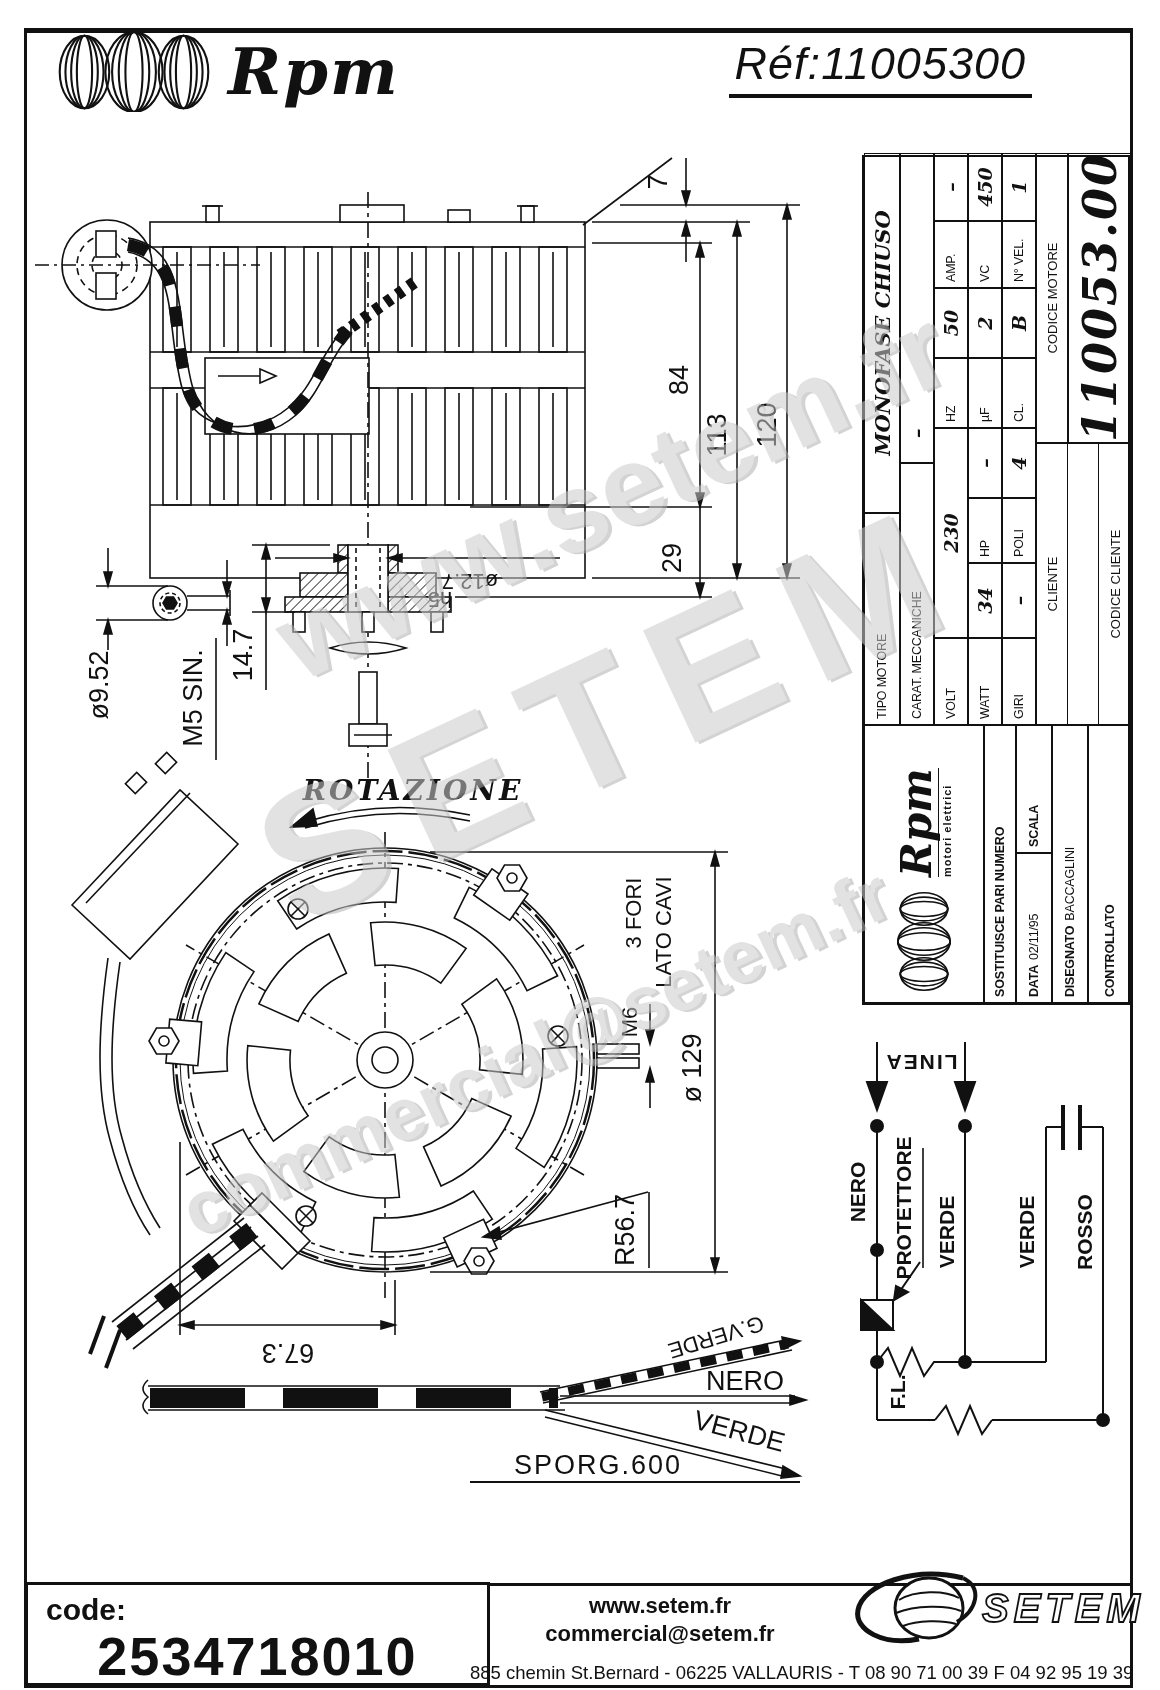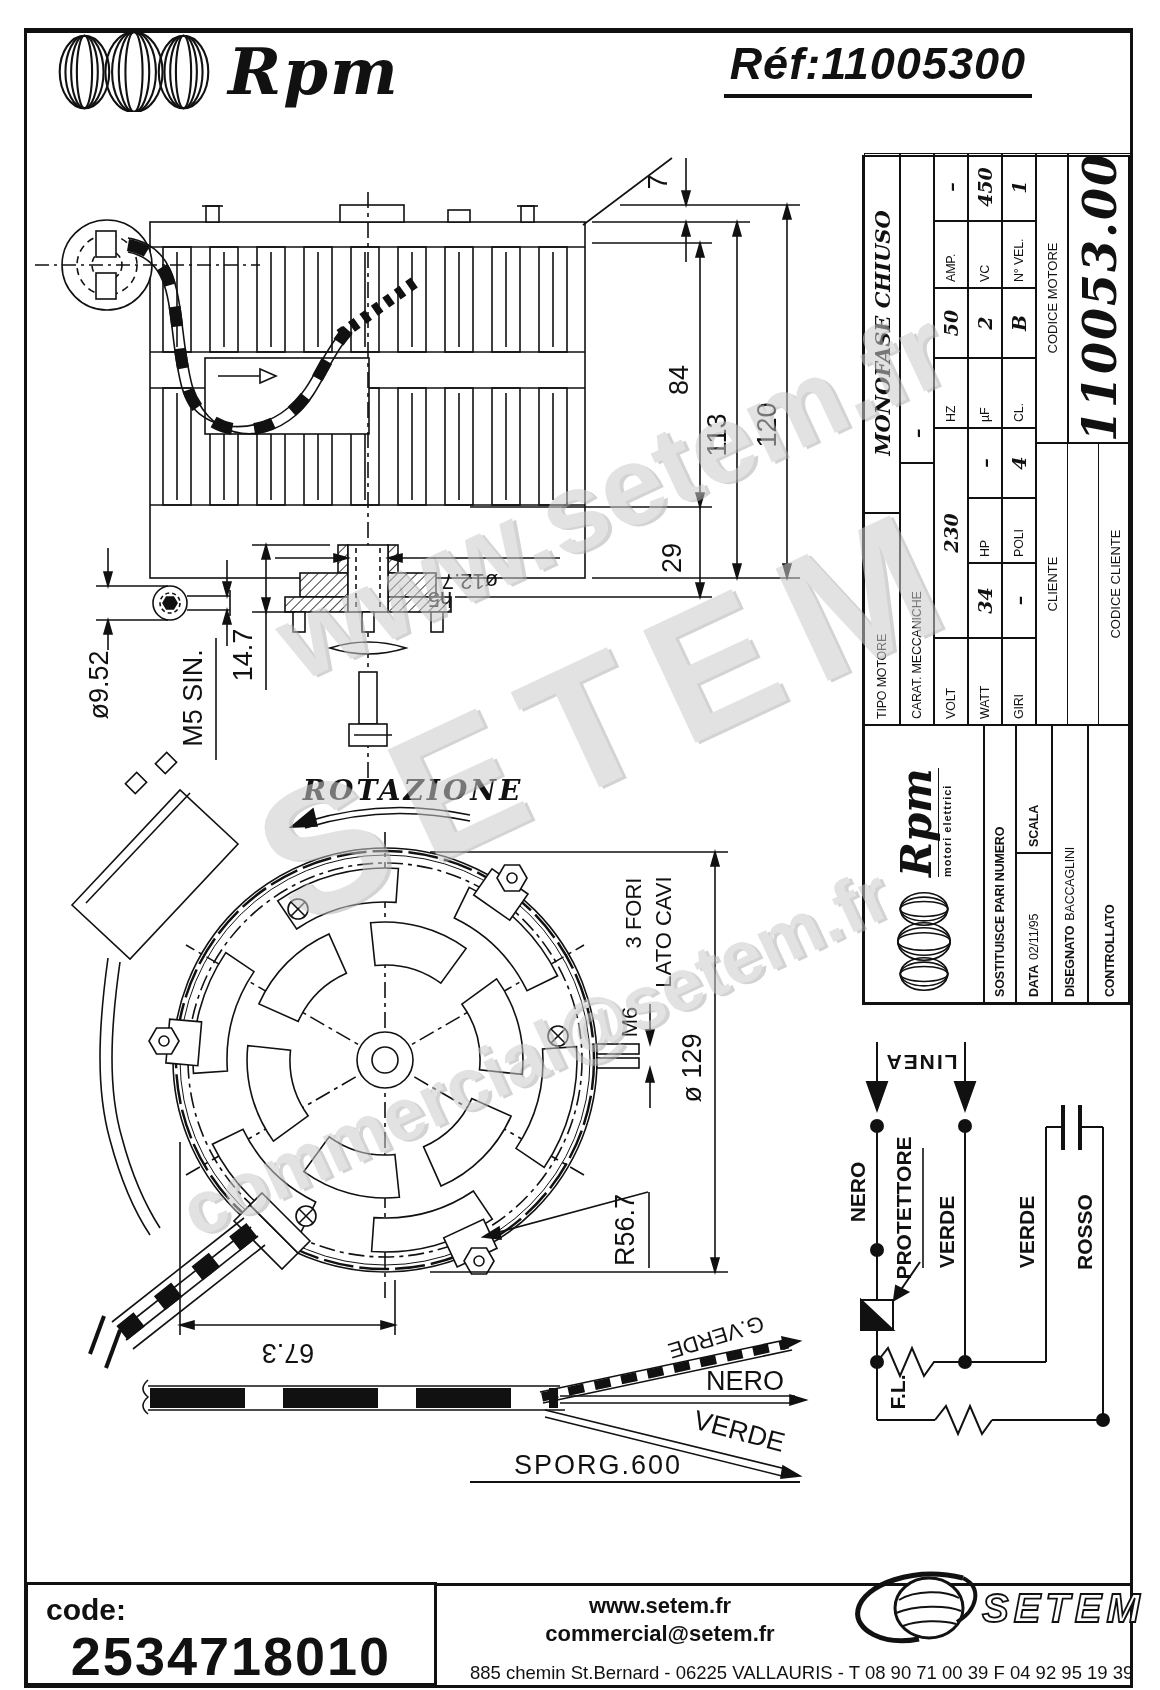--- a/index.html
+++ b/index.html
@@ -8,21 +8,21 @@
   
   .frame-top{position:absolute;left:24px;top:28px;width:1109px;height:5px;background:#111;z-index:3;}
   .frame-left{position:absolute;left:24px;top:28px;width:3px;height:1660px;background:#111;z-index:3;}
   .frame-right{position:absolute;left:1130px;top:28px;width:3px;height:1660px;background:#111;z-index:3;}
   .frame-bottom{position:absolute;left:24px;top:1685px;width:1109px;height:3px;background:#111;z-index:3;}
   .frame-footerline{position:absolute;left:24px;top:1583px;width:1109px;height:3px;background:#111;z-index:3;}
   
   .hdr-logo{position:absolute;left:50px;top:32px;z-index:4;display:flex;align-items:center;}
   .hdr-brand{font-family:"DejaVu Serif",serif;font-style:italic;font-weight:bold;
              font-size:64px;letter-spacing:2px;margin-left:10px;line-height:1;}
-  .hdr-ref{position:absolute;right:128px;top:38px;z-index:4;font-weight:bold;font-style:italic;
+  .hdr-ref{position:absolute;right:128px;top:38px;z-index:4;font-weight:normal;font-style:italic;
            font-size:45px;border-bottom:4px solid #111;padding:0 6px 4px 6px;letter-spacing:1px;}
   
   .wm{position:absolute;z-index:6;font-weight:bold;color:#cccccc;opacity:.55;
       text-shadow:3px 3px 0 #b0b0b0;white-space:nowrap;pointer-events:none;}
   .wm1{left:250px;top:430px;font-size:112px;transform:rotate(-25deg);}
   .wm2{left:235px;top:610px;font-size:180px;letter-spacing:26px;transform:rotate(-25deg);}
   .wm3{left:150px;top:1010px;font-size:74px;transform:rotate(-25deg);}
   
   .art{position:absolute;left:0;top:0;z-index:2;}
   .art text{fill:#111;}
@@ -38,21 +38,21 @@
       align-items:center;overflow:hidden;}
   .lbl{font-size:12.5px;letter-spacing:-.2px;padding-left:5px;white-space:nowrap;}
   .val{font-family:"DejaVu Serif",serif;font-style:italic;font-weight:bold;font-size:19px;
        width:100%;text-align:center;white-space:nowrap;}
   .hdrcell{justify-content:center;font-size:13px;white-space:nowrap;}
   .bigcode{font-family:"DejaVu Serif",serif;font-style:italic;font-weight:bold;font-size:46px;
            width:100%;text-align:center;letter-spacing:2px;}
   .tb-rpm{font-family:"DejaVu Serif",serif;font-style:italic;font-weight:bold;font-size:42px;line-height:1;}
   .tb-sub{font-size:11px;font-weight:bold;letter-spacing:1px;border-top:1px solid #111;padding-top:2px;}
   
-  .codebox{position:absolute;left:25px;top:1582px;width:412px;height:104px;background:#fff;
+  .codebox{position:absolute;left:25px;top:1582px;width:465px;height:104px;background:#fff;
            border:3px solid #111;box-sizing:border-box;z-index:4;}
   .codebox .cl{position:absolute;left:18px;top:8px;font-size:30px;font-weight:bold;}
   .codebox .cv{position:absolute;left:0;top:40px;width:100%;text-align:center;
                font-size:54px;font-weight:bold;letter-spacing:2px;}
   .f-center{position:absolute;left:480px;top:1592px;width:360px;text-align:center;z-index:4;}
   .f-center .w1{font-size:22px;font-weight:bold;line-height:1.25;}
   .f-addr{position:absolute;left:470px;top:1662px;width:680px;text-align:left;
           font-size:18.5px;z-index:4;white-space:nowrap;}
   .f-logo{position:absolute;left:845px;top:1566px;z-index:4;}
   .setem-txt{font-style:italic;font-weight:bold;letter-spacing:5px;}

